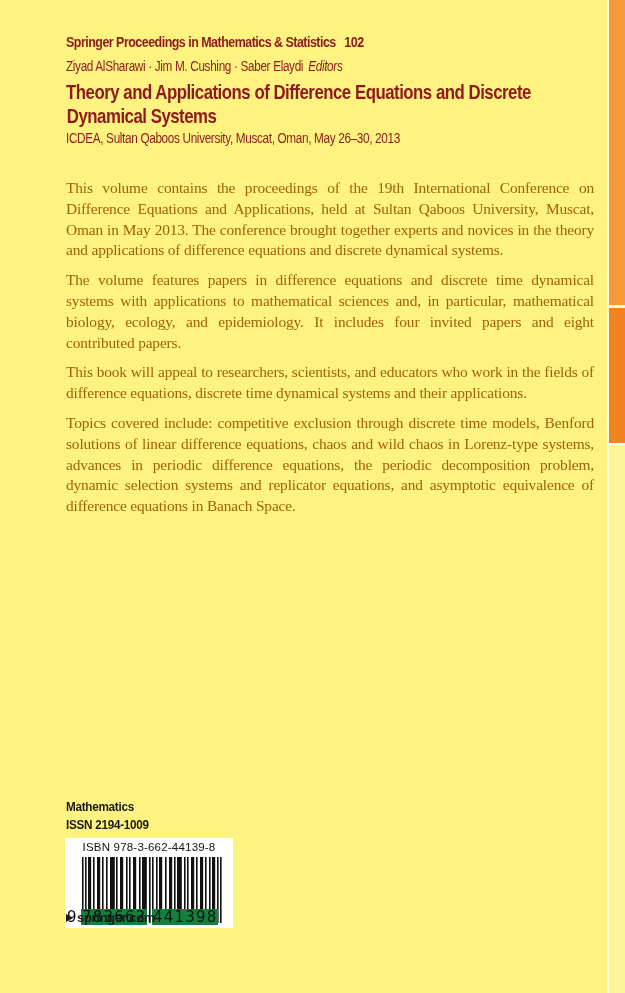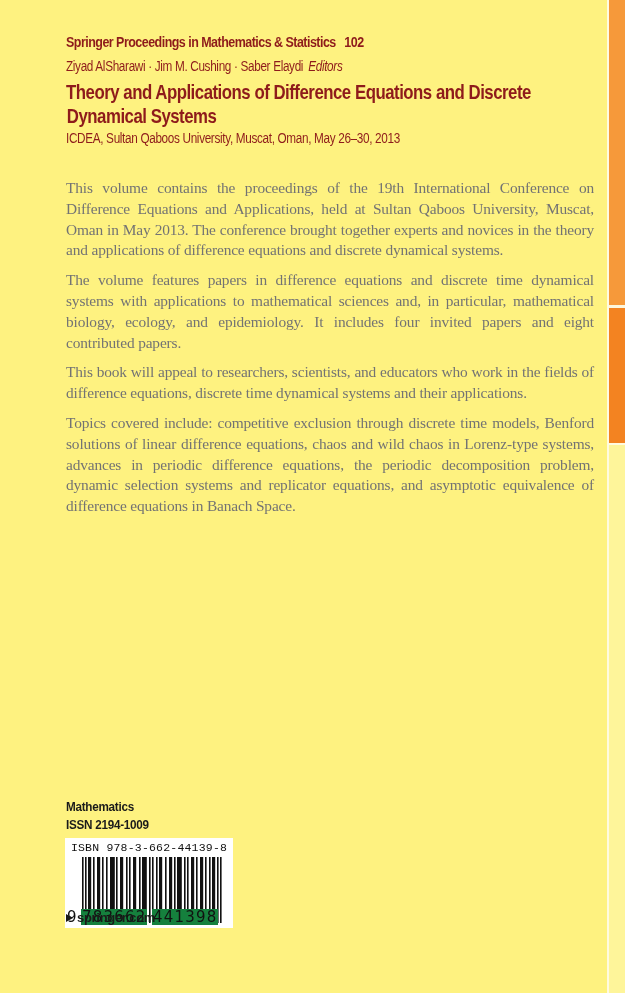--- a/index.html
+++ b/index.html
@@ -18,29 +18,29 @@
 
   .hdr { position: absolute; left: 66px; color: #8e1b1b; font-family: "Liberation Sans", sans-serif; white-space: nowrap; }
   .series { top: 34px; font-size: 14.5px; font-weight: bold; letter-spacing: -0.6px; transform: scaleX(0.86); transform-origin: left; }
   .series .num { margin-left: 10px; }
   .authors { top: 58px; font-size: 14px; letter-spacing: -0.4px; transform: scaleX(0.84); transform-origin: left; }
   .authors .ed { font-style: italic; margin-left: 6px; }
   .title { top: 80px; font-size: 20.5px; font-weight: bold; line-height: 24px; letter-spacing: -0.6px; transform: scaleX(0.82); transform-origin: left; }
   .title .l2 { display: block; padding-left: 1px; }
   .conf { top: 130px; font-size: 14px; letter-spacing: -0.4px; transform: scaleX(0.84); transform-origin: left; }
 
-  .body { position: absolute; left: 66px; top: 178px; width: 528px; color: #737373; font-size: 15.4px; line-height: 20.8px; }
+  .body { position: absolute; left: 66px; top: 178px; width: 528px; color: #a16207; font-size: 15.4px; line-height: 20.8px; }
   .body p { margin: 0 0 9px 0; text-align: justify; text-align-last: left; letter-spacing: -0.15px; }
 
   .foot { position: absolute; left: 66px; color: #1a1a1a; font-family: "Liberation Sans", sans-serif; font-weight: bold; font-size: 13px; letter-spacing: -0.3px; transform: scaleX(0.9); transform-origin: left; white-space: nowrap; }
   .subject { top: 799px; }
   .issn { top: 817px; }
 
   .barcode-box { position: absolute; left: 65px; top: 838px; width: 168px; height: 90px; background: #ffffff; }
-  .isbn-text { position: absolute; left: 0; width: 168px; top: 3px; text-align: center; font-family: Liberation Mono, monospace; font-size: 11.5px; color: #111; letter-spacing: 0.2px; }
+  .isbn-text { position: absolute; left: 0; width: 168px; top: 3px; text-align: center; font-family: Liberation Sans, sans-serif; font-size: 11.5px; color: #111; letter-spacing: 0.2px; }
   .bars { position: absolute; left: 10px; top: 19px; width: 150px; height: 66px; }
   .digits { position: absolute; top: 71px; font-family: "DejaVu Sans", sans-serif; font-size: 15px; color: #111; background: #15803d; line-height: 16px; }
   .d-first { left: 2px; background: transparent; }
   .d-left { left: 16px; letter-spacing: 1.2px; padding: 0 1px; }
   .d-right { left: 87px; letter-spacing: 1.2px; padding: 0 1px; }
 
   .springer { position: absolute; left: 66px; top: 910px; font-family: "Liberation Sans", sans-serif; font-weight: bold; font-size: 13px; color: #1a1a1a; letter-spacing: -0.3px; white-space: nowrap; }
   .springer .arrow { display: inline-block; width: 0; height: 0; border-left: 7px solid #1a1a1a; border-top: 4.5px solid transparent; border-bottom: 4.5px solid transparent; margin-right: 4px; vertical-align: 0px; }
 </style>
 </head>

